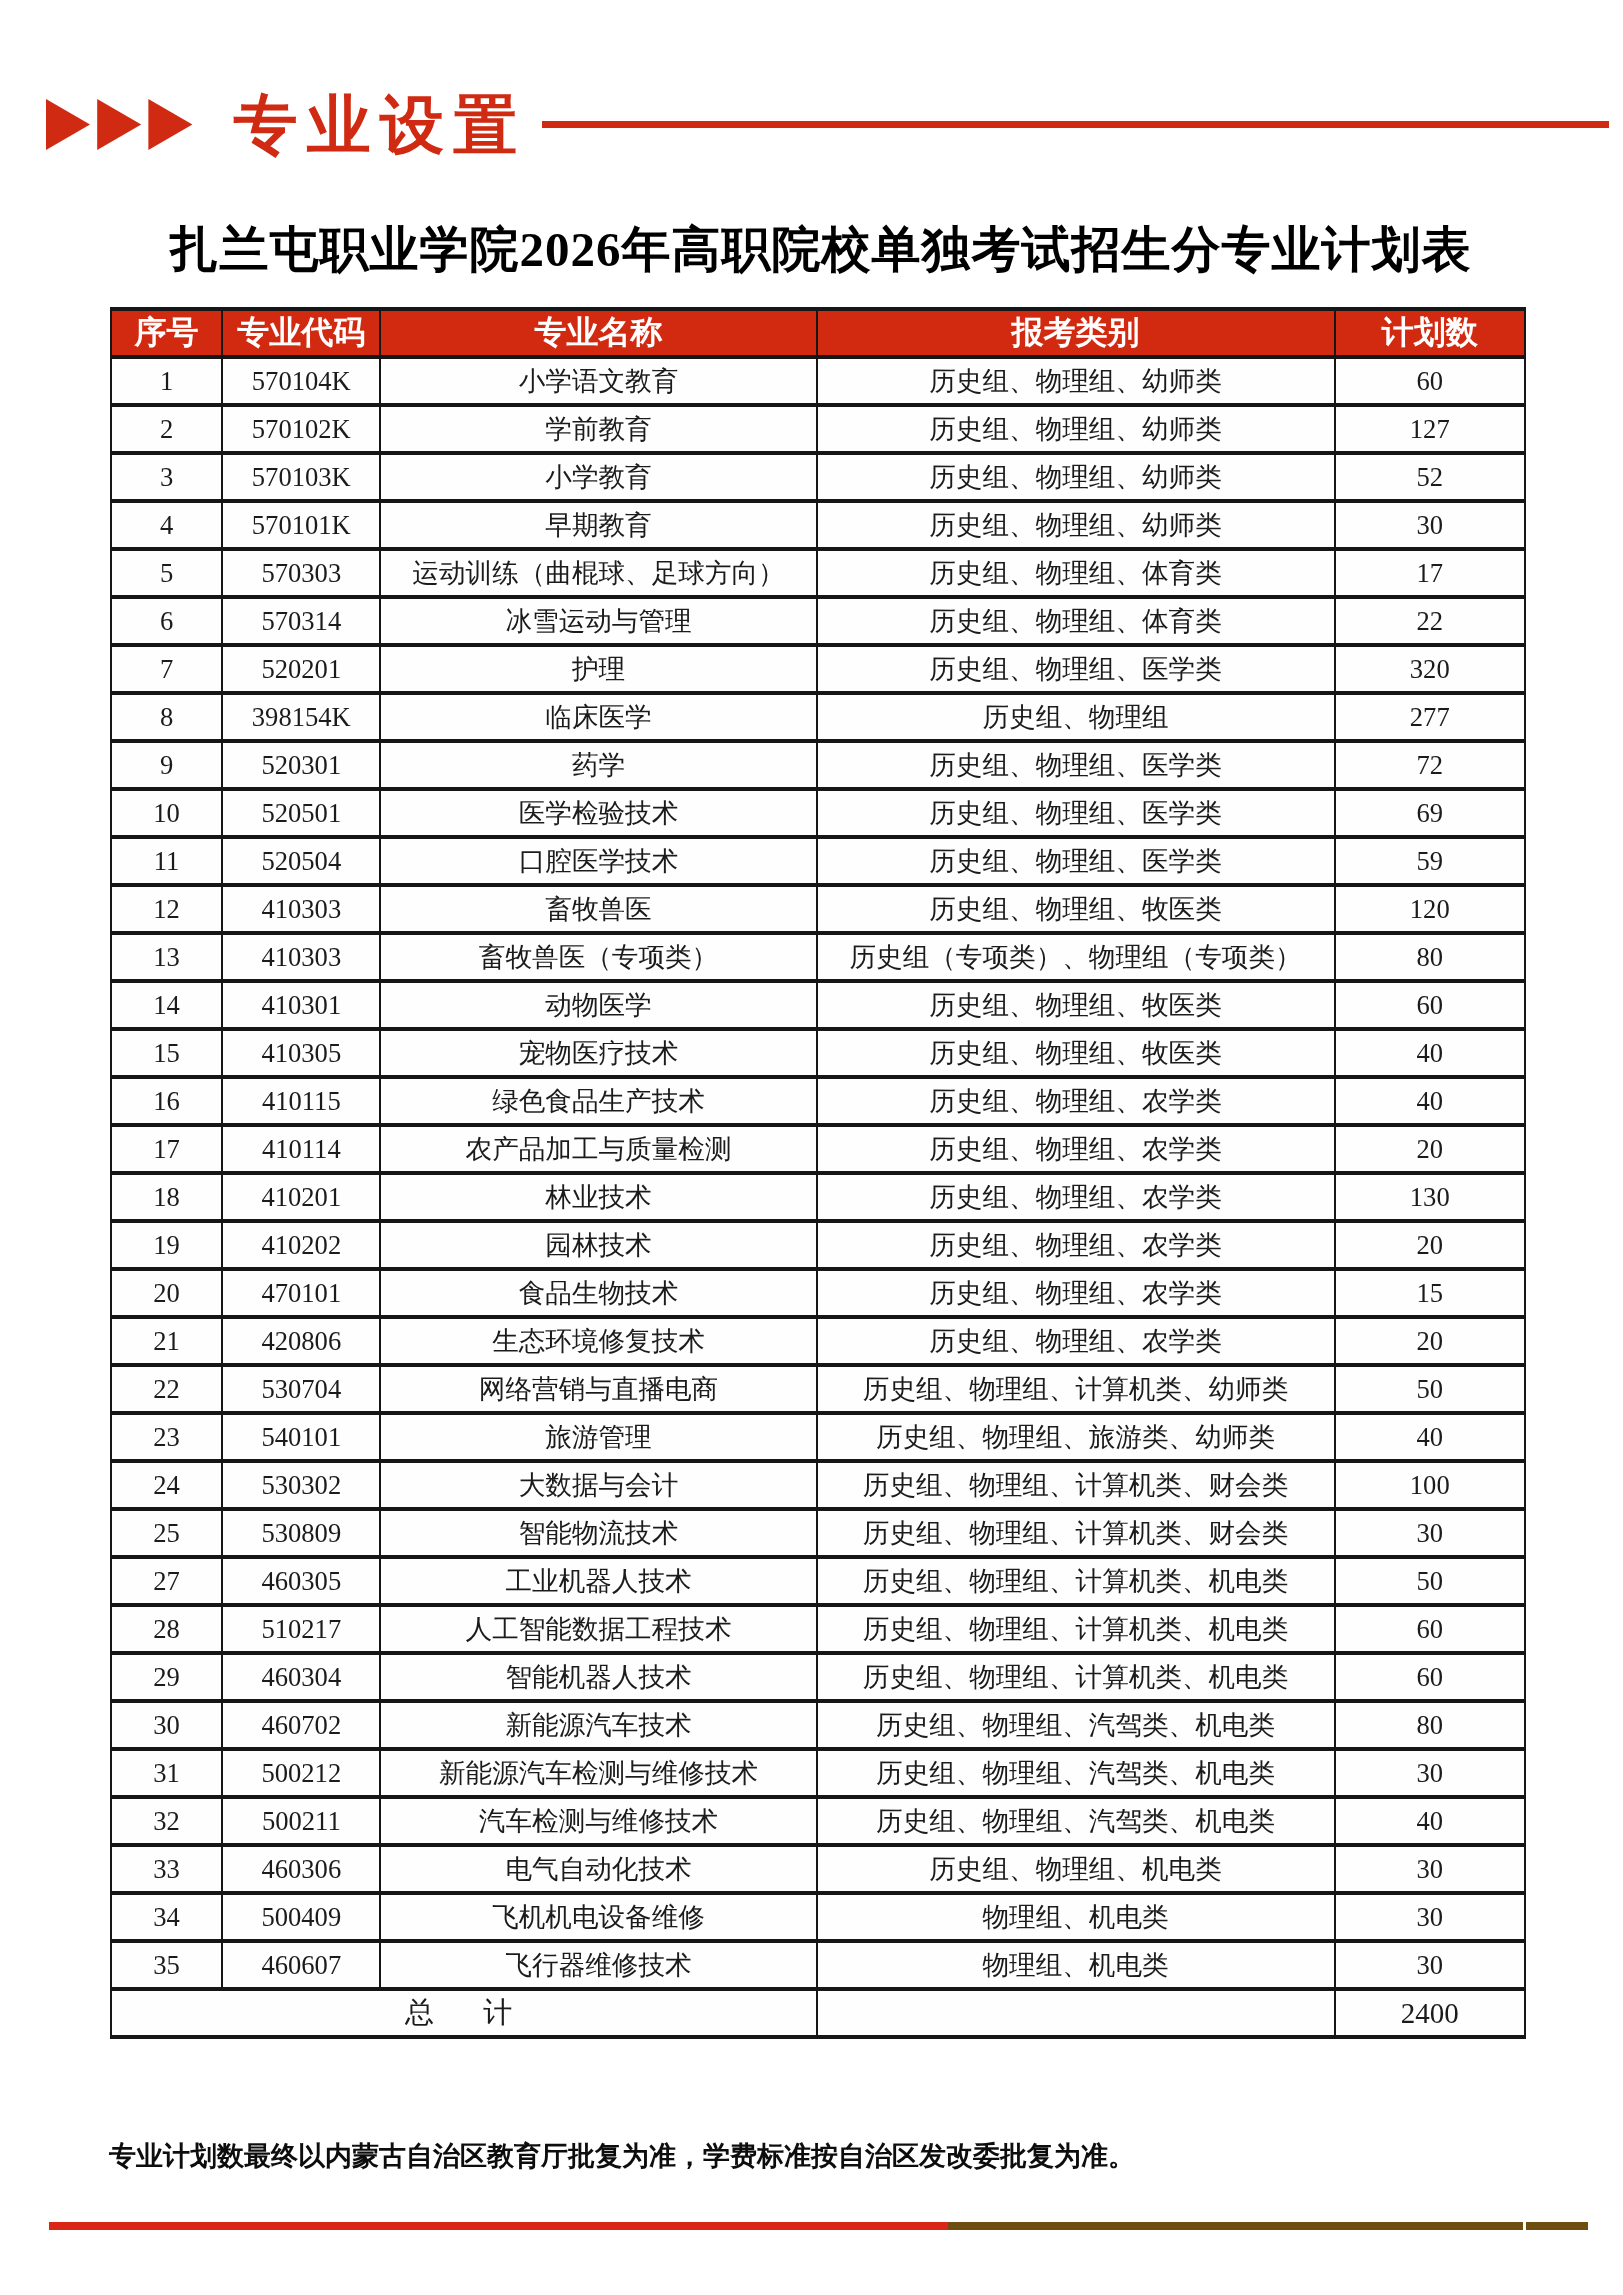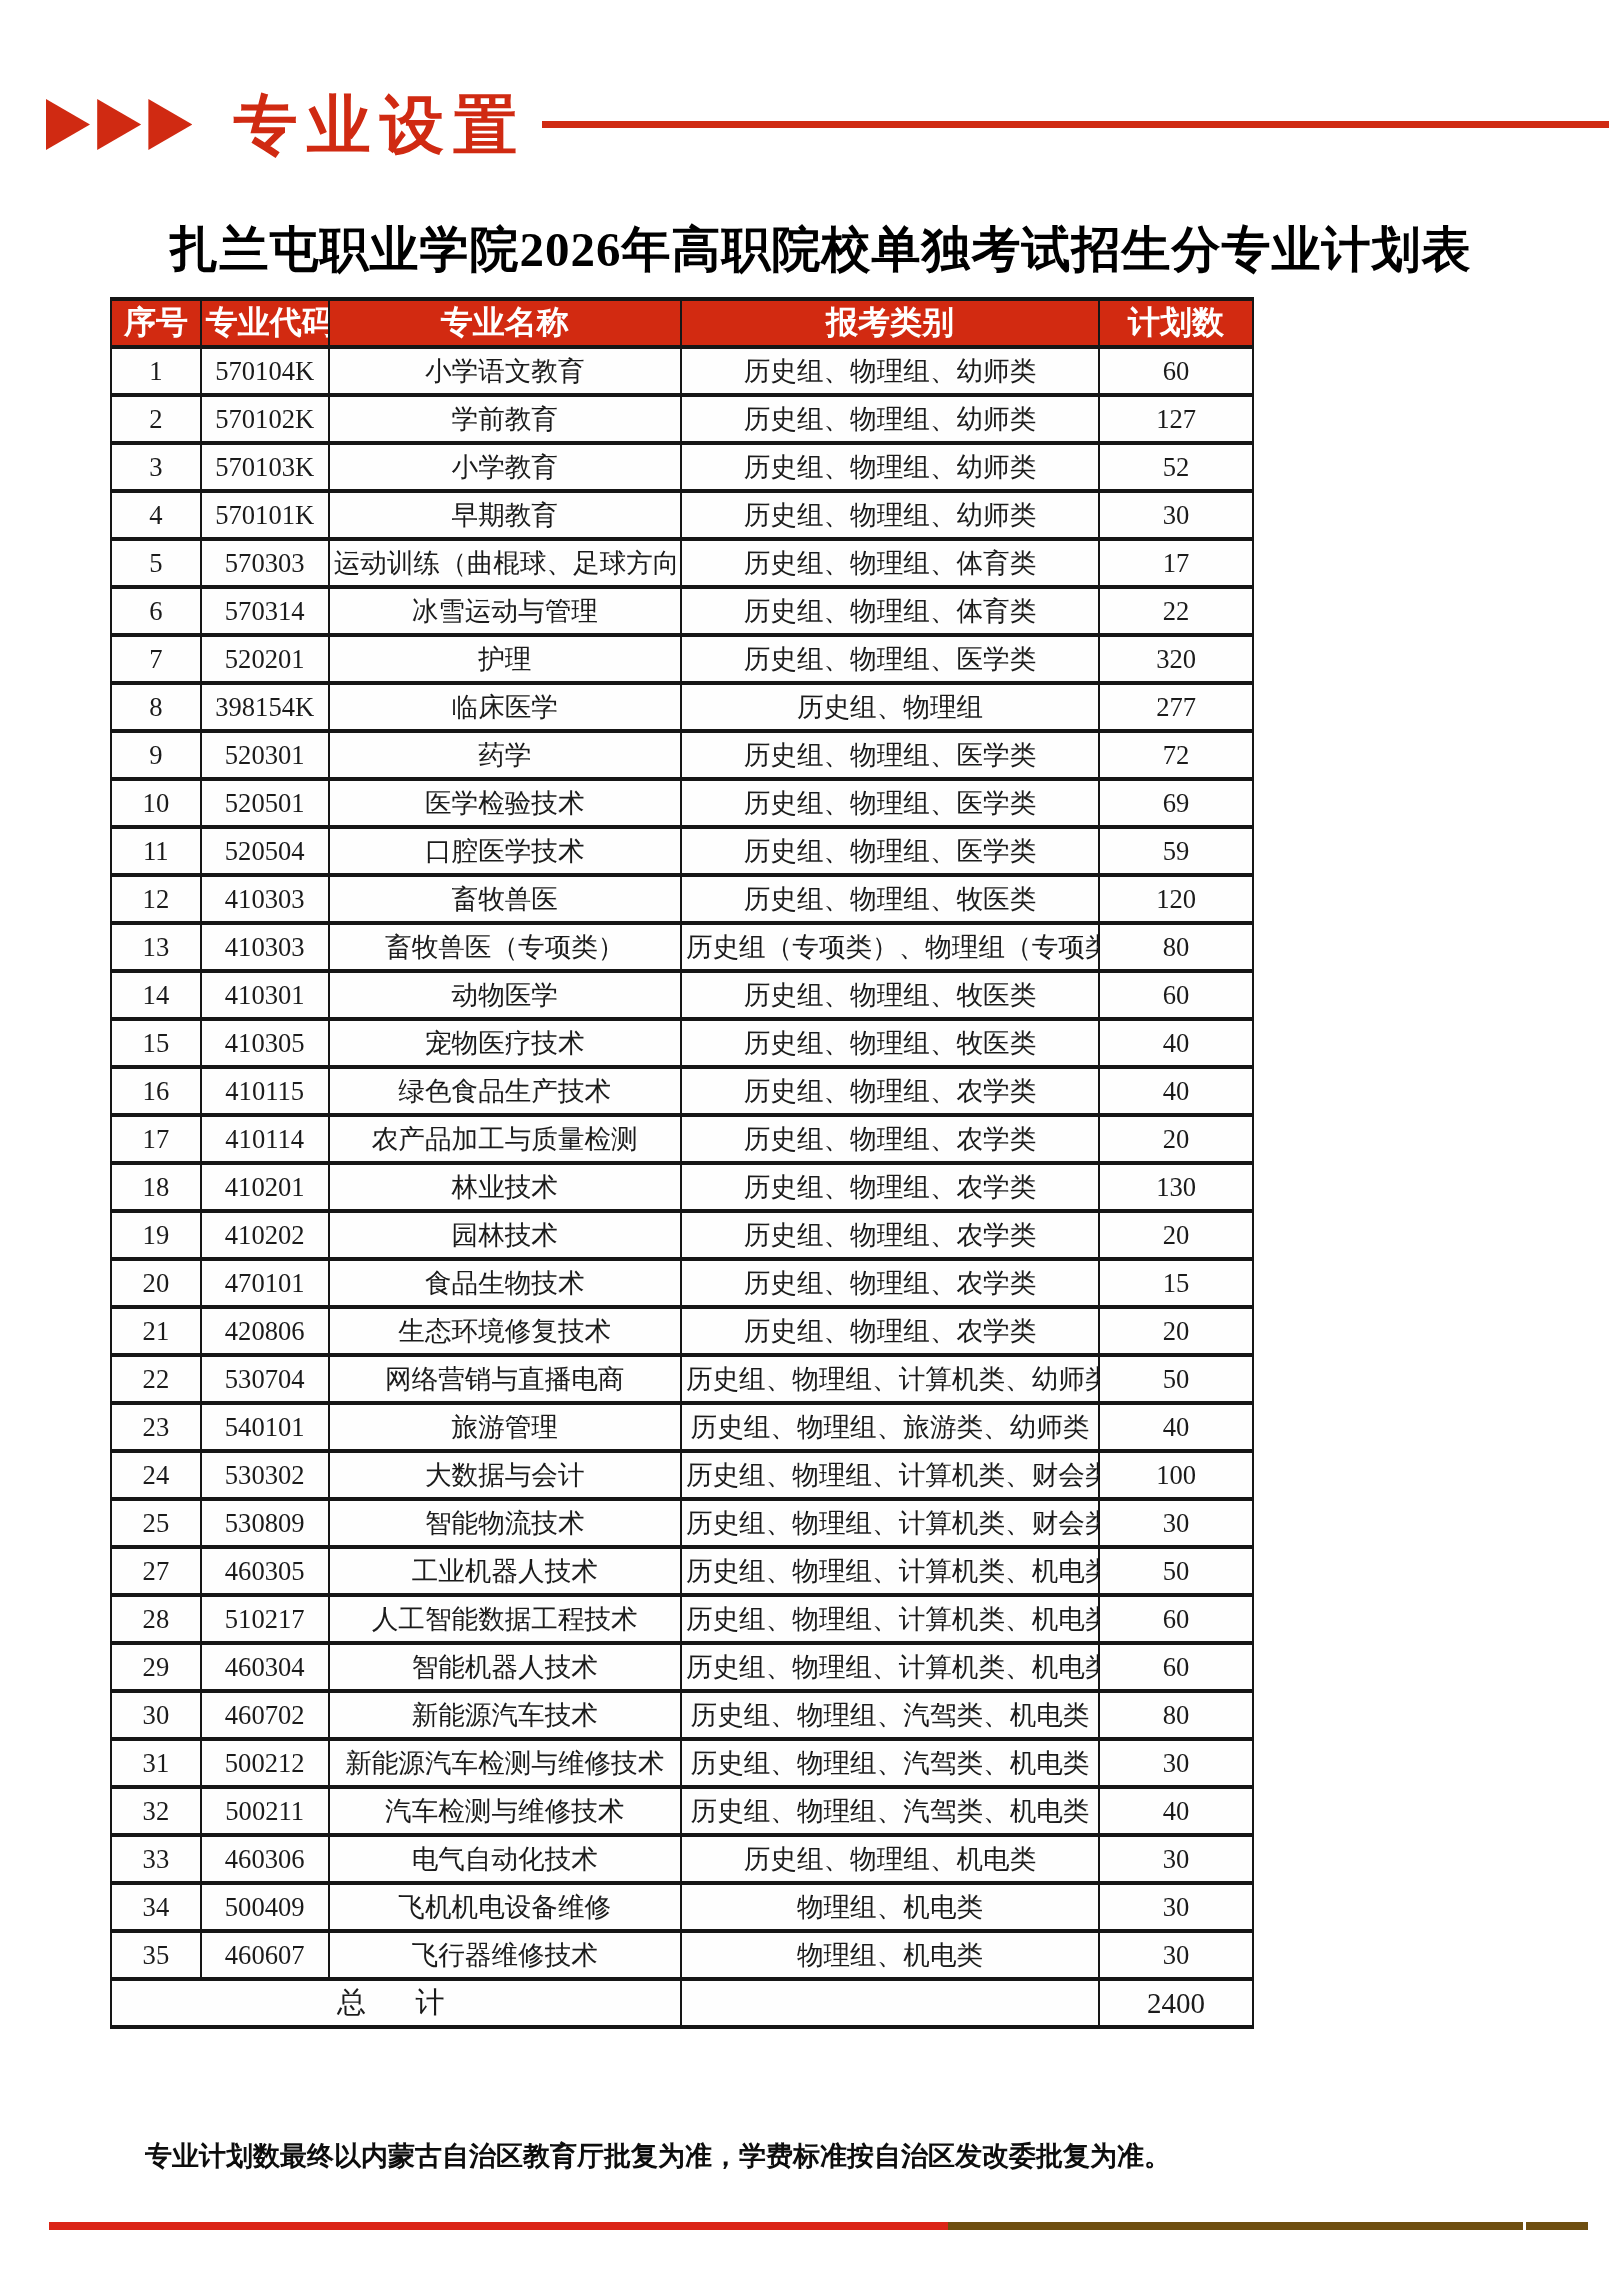--- a/index.html
+++ b/index.html
@@ -53,22 +53,22 @@
     font-size:49px;
     letter-spacing:1px;
     color:#000000;
     white-space:nowrap;
     padding-left:9px;
   }
 
   
   .major-table{
     position:absolute;
-    left:110px; top:297px;
-    width:1144px;
+    left:110px; top:307px;
+    width:1416px;
     border-collapse:collapse;
     table-layout:fixed;
   }
   .major-table col.c0{width:7.86%;}
   .major-table col.c1{width:11.20%;}
   .major-table col.c2{width:30.84%;}
   .major-table col.c3{width:36.63%;}
   .major-table col.c4{width:13.47%;}
   .major-table th,.major-table td{
     border-left:2px solid #161616;
@@ -102,21 +102,20 @@
 
   
   .footnote{
     position:absolute;
     left:109px; top:2138px;
     font-family:"Liberation Sans","DejaVu Sans",sans-serif;
     font-weight:bold;
     font-size:27px;
     color:#0d0d0d;
     white-space:nowrap;
-    margin-left:36px;
   }
 
   
   .bottom-bar{
     position:absolute;
     left:49px; top:2222px;
     height:8.2px;
     display:flex;
   }
   .bar-red{width:899px;height:8.2px;background:#db2517;}

